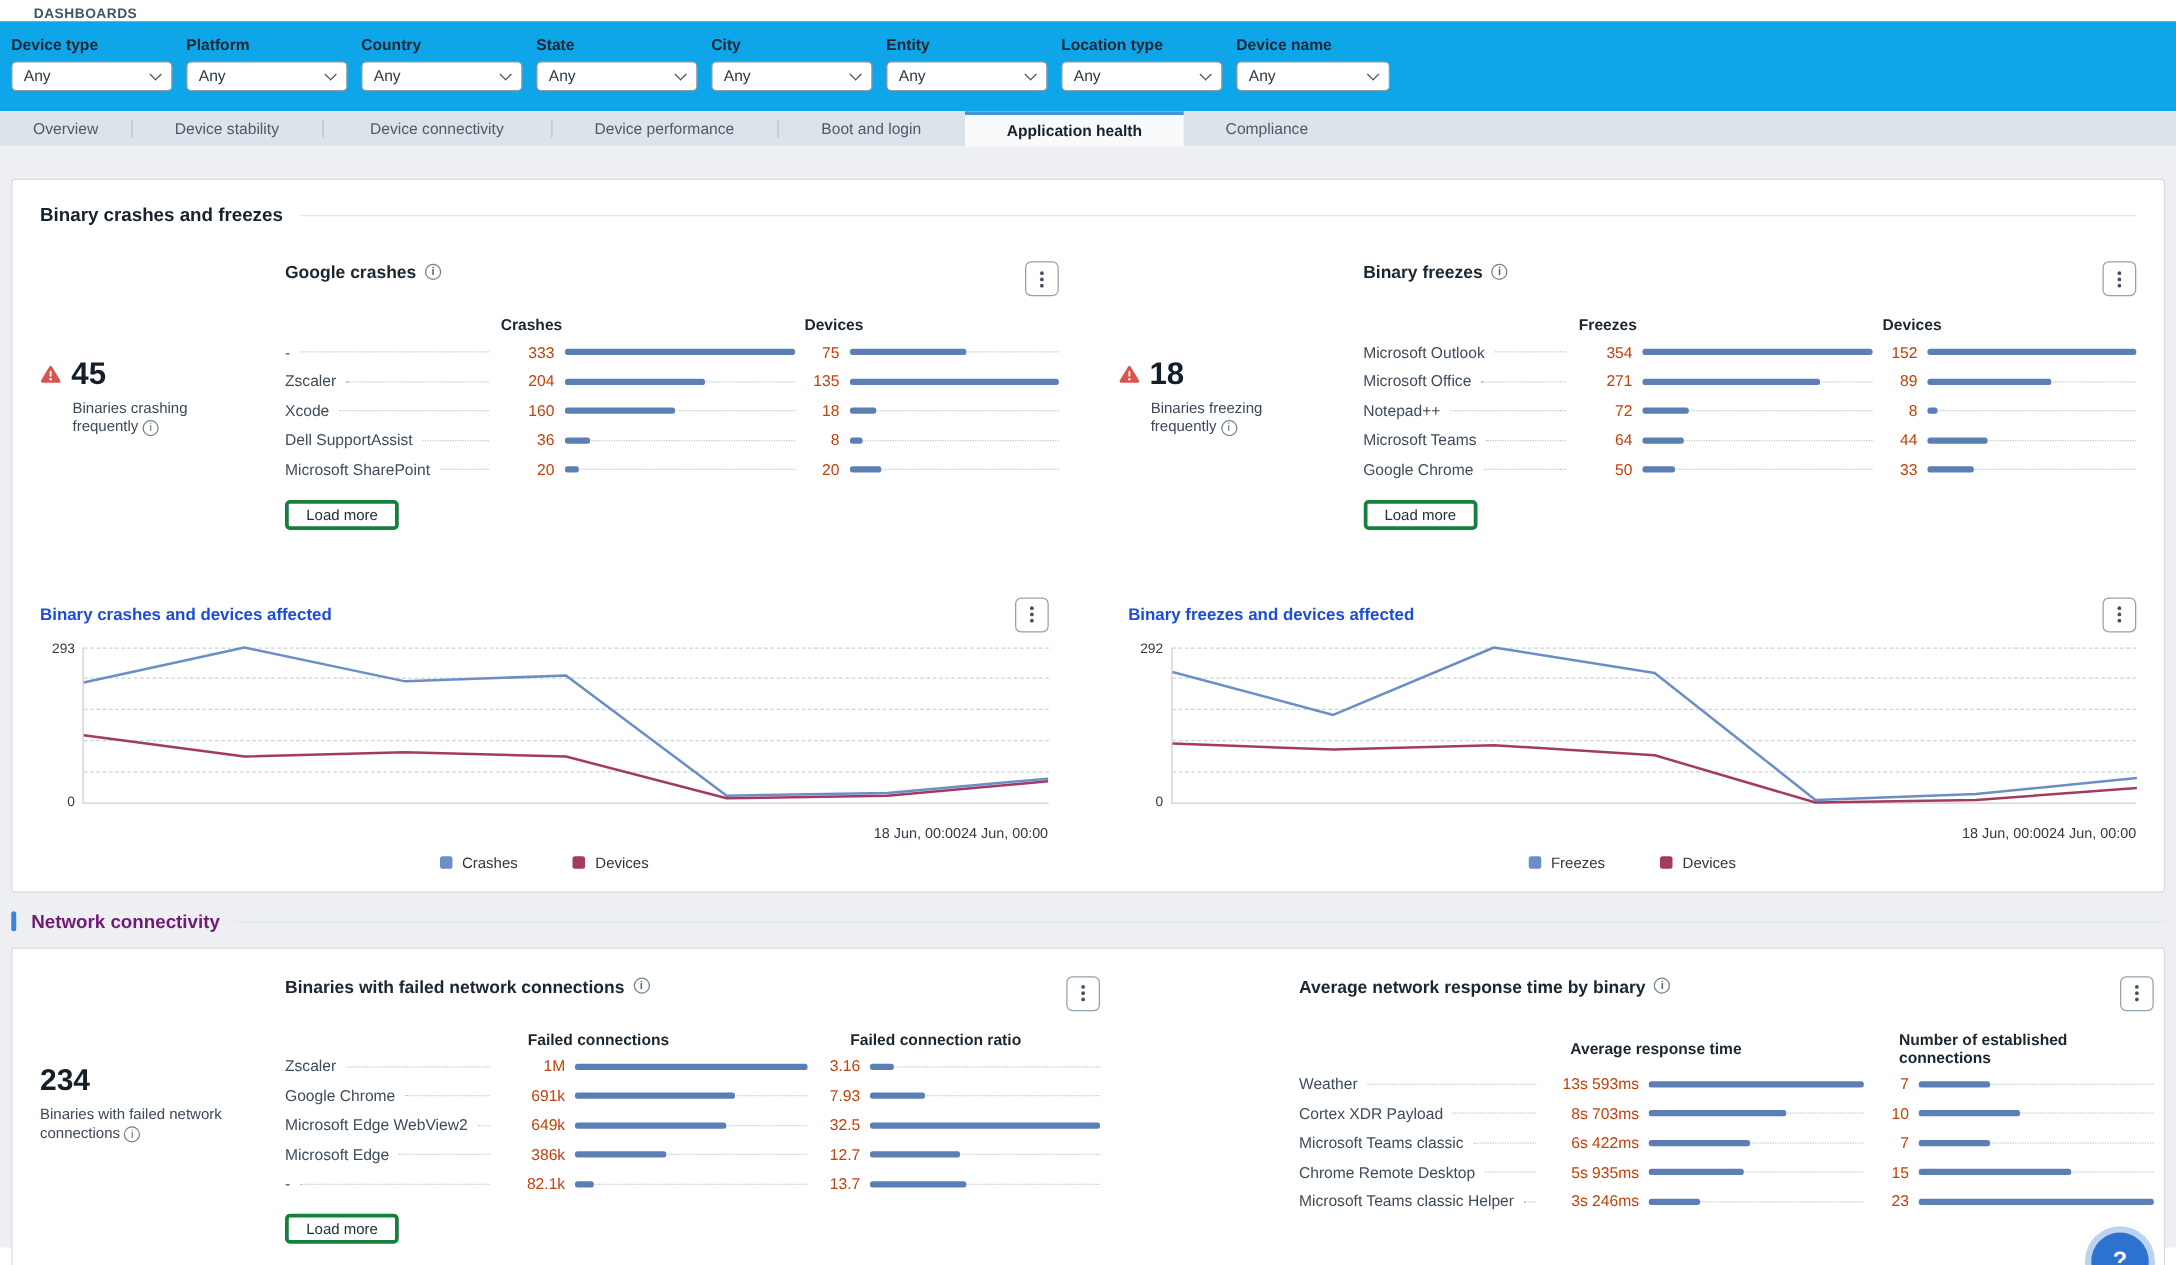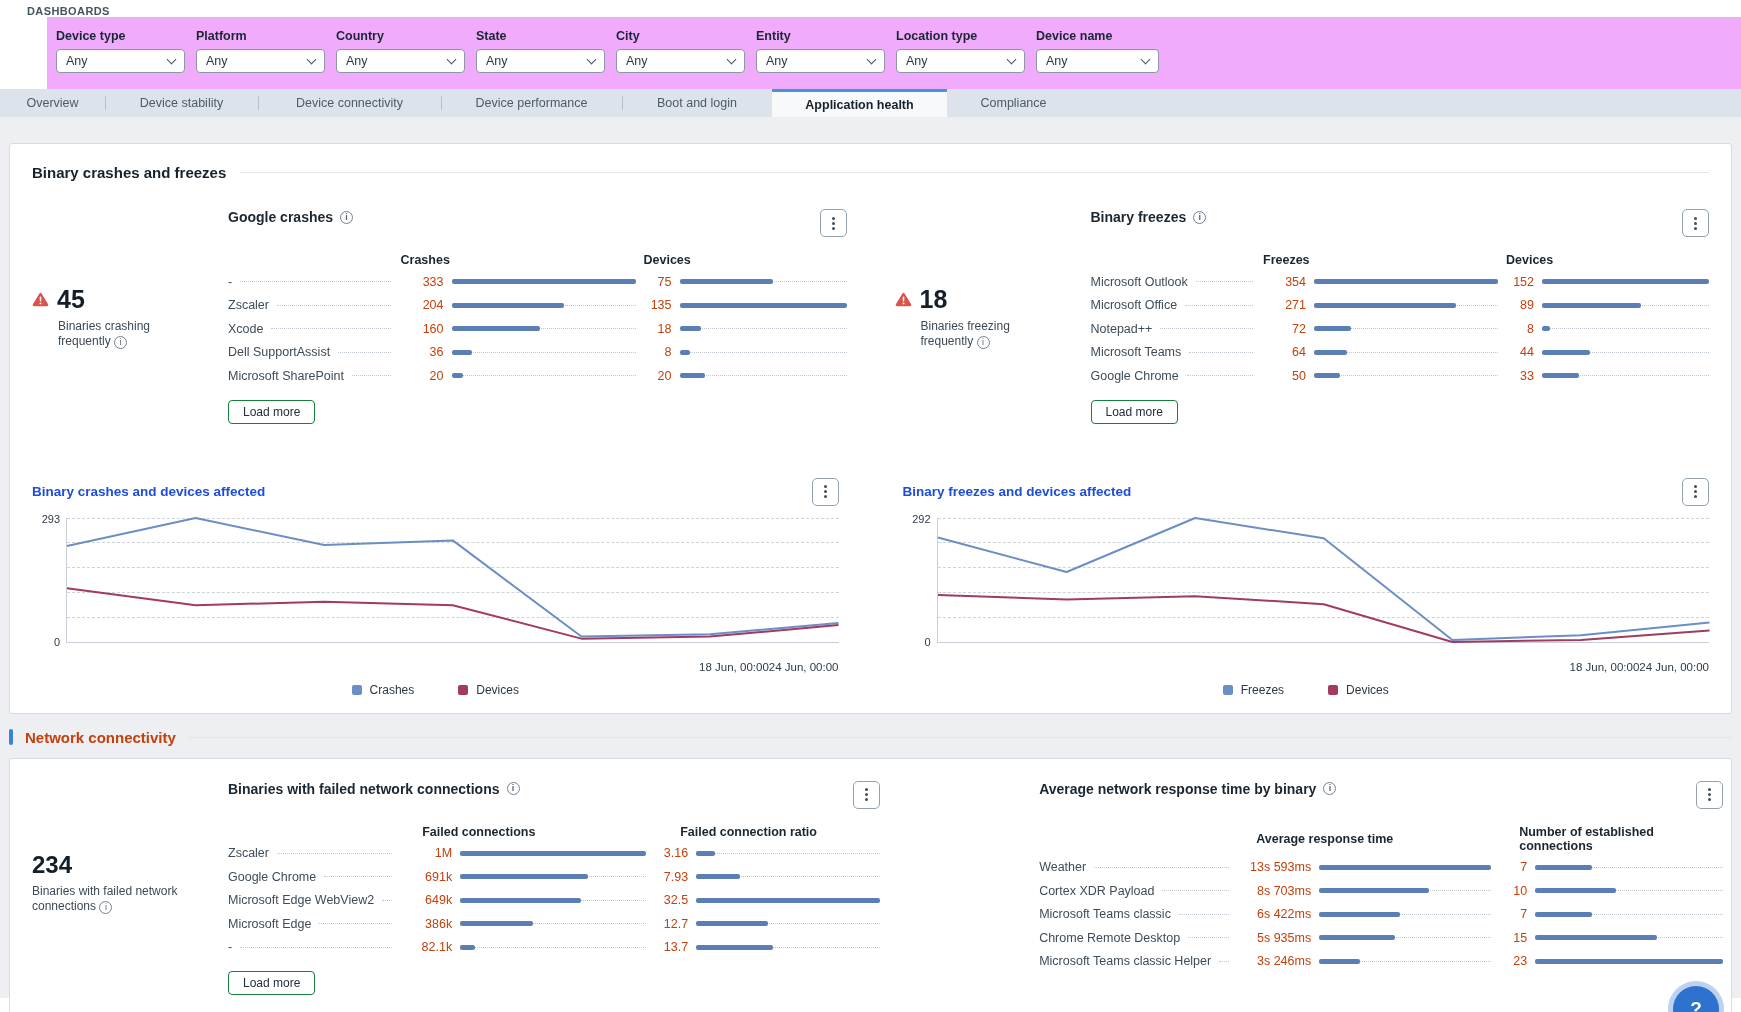--- a/index.html
+++ b/index.html
@@ -13,21 +13,21 @@
   .h-row { display:flex; justify-content:space-between; align-items:flex-start; }
   h1 { font-size:19px; font-weight:700; margin:3px 0 0; color:#141f29; }
   .top-controls { display:flex; gap:7px; margin-top:2px; }
   .btn-outline { display:inline-flex; align-items:center; gap:7px; height:26px; padding:0 11px;
     border:1px solid #6f7d89; border-radius:5px; background:#fff; font-size:12.5px; color:#1e2a35;
     font-weight:500; cursor:pointer; }
   .chev { width:7px; height:7px; border-right:1.6px solid #47545f; border-bottom:1.6px solid #47545f;
     transform:rotate(45deg); margin-top:-4px; flex:none; }
 
   
-  .filters { display:flex; gap:11px; padding:12px 0 16px 9px; background:#f0abfc;margin-left:47px; }
+  .filters { display:flex; gap:11px; padding:12px 0 16px 9px; background:#0ea5e9; }
   .filter { width:129px; }
   .filter .flabel { font-size:12.5px; font-weight:700; color:#1a2733; display:block; margin-bottom:6px; }
   .select { height:24px; border:1px solid #8b97a3; border-radius:4px; display:flex; align-items:center;
     justify-content:space-between; padding:0 9px; font-size:12.5px; color:#2b3844; background:#fff; cursor:pointer; }
 
   
   .tabs { display:flex; background:#dde3ea; height:28px; }
   .tab { display:flex; align-items:center; justify-content:center; font-size:12.5px; color:#4c5b68;
     position:relative; cursor:pointer; }
   .tab:nth-child(1){width:105px}.tab:nth-child(2){width:153px}.tab:nth-child(3){width:183px}
@@ -79,21 +79,21 @@
   .track { position:relative; height:23px; margin-left:8px; flex:none; }
   .track::before { content:""; position:absolute; left:0; right:0; top:11px; border-top:1px dotted #c0c9d1; }
   .fill { position:absolute; left:0; top:9px; height:5px; background:var(--bar); border-radius:2px; }
   
   .tbl-a .v1{width:45px} .tbl-a .tr1{width:184px} .tbl-a .v2{width:30px;margin-left:6px} .tbl-a .tr2{width:167px}
   .tbl-a .hc1{width:237px;padding-left:2px} .tbl-a .hc2{width:211px;padding-left:8px}
   .tbl-b .v1{width:52px} .tbl-b .tr1{width:186px} .tbl-b .v2{width:36px;margin-left:6px} .tbl-b .tr2{width:184px}
   .tbl-b .hc1{width:246px;padding-left:22px} .tbl-b .hc2{width:234px;padding-left:34px}
   .tbl-c .v1{width:74px} .tbl-c .tr1{width:172px} .tbl-c .v2{width:30px;margin-left:6px} .tbl-c .tr2{width:188px}
   .tbl-c .hc1{width:254px;padding-left:19px} .tbl-c .hc2{width:232px;padding-left:28px}
-  .load-more { margin-top:12px; height:24px; padding:0 14px; border:1px solid #15803d; border-radius:4px;
+  .load-more { margin-top:12px; height:24px; padding:0 14px; border:3px solid #15803d; border-radius:4px;
     background:#fff; font-size:12px; font-weight:500; color:#222e3a; cursor:pointer;
     font-family:"Liberation Sans",sans-serif; }
 
   
   .charts { display:grid; grid-template-columns:1fr 1fr; column-gap:64px; margin-top:54px; }
   .chart-head { display:flex; justify-content:space-between; align-items:center; }
   .chart-title { font-size:13.5px; font-weight:700; color:#1d4ed8; }
   .chart-body { display:flex; margin-top:12px; }
   .ylab { width:34px; flex:none; display:flex; flex-direction:column; justify-content:space-between;
     align-items:flex-end; padding-right:6px; font-size:11px; color:#2e3a45; transform:translateY(-5px); height:135px; }
@@ -469,21 +469,21 @@
                 <span class="swatch" style="background: rgb(162, 58, 97);"></span>
                 <span>Devices</span>
               </span>
           </div>
         </div>
       </div>
     </section>
 
     <div class="outer-head">
       <span class="accent-bar"></span>
-      <h2 style="font-size:15px;margin:0;color:#c2410c;text-align:center;">Network connectivity</h2>
+      <h2 style="font-size:15px;margin:0;color:#701a75;text-align:center;">Network connectivity</h2>
       <div class="rule"></div>
     </div>
 
     <section class="card card2">
       <div class="halves" style="margin-top:0;">
 
         <div class="half">
           <div class="kpi-col net">
             <div class="kpi-num net" style="font-weight:700;color:#141f29;">234</div>
             <div class="kpi-label">

